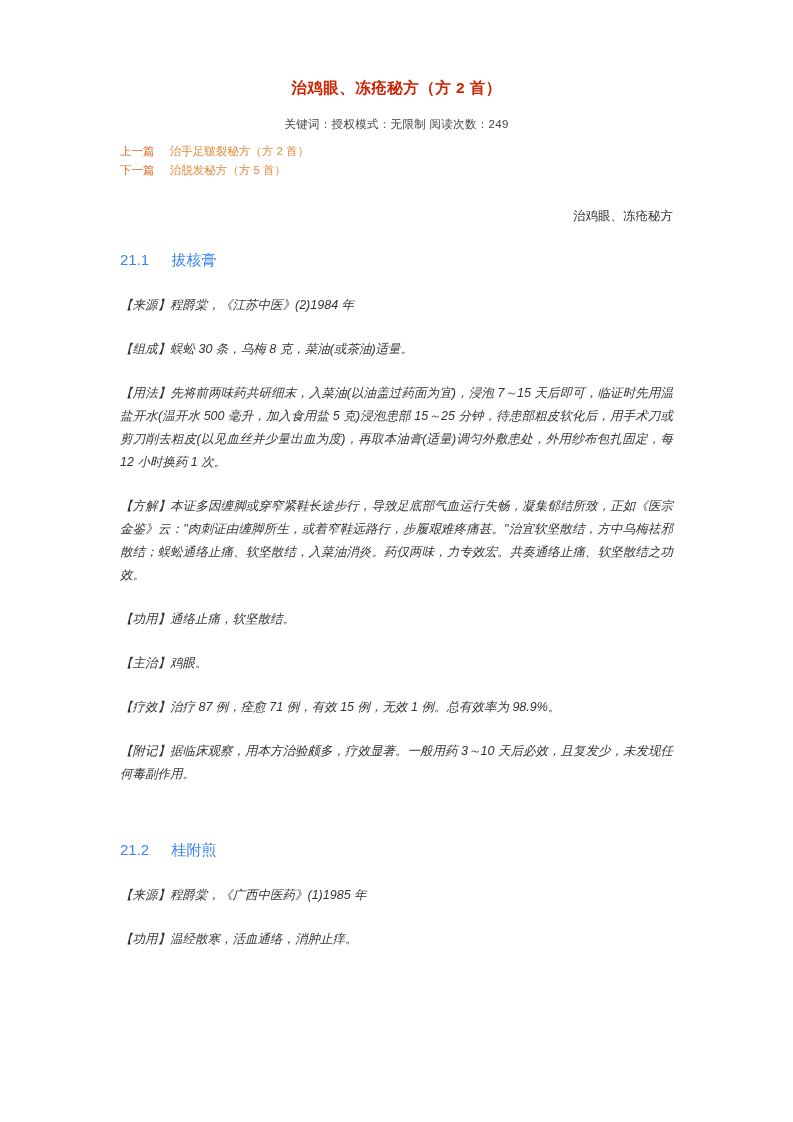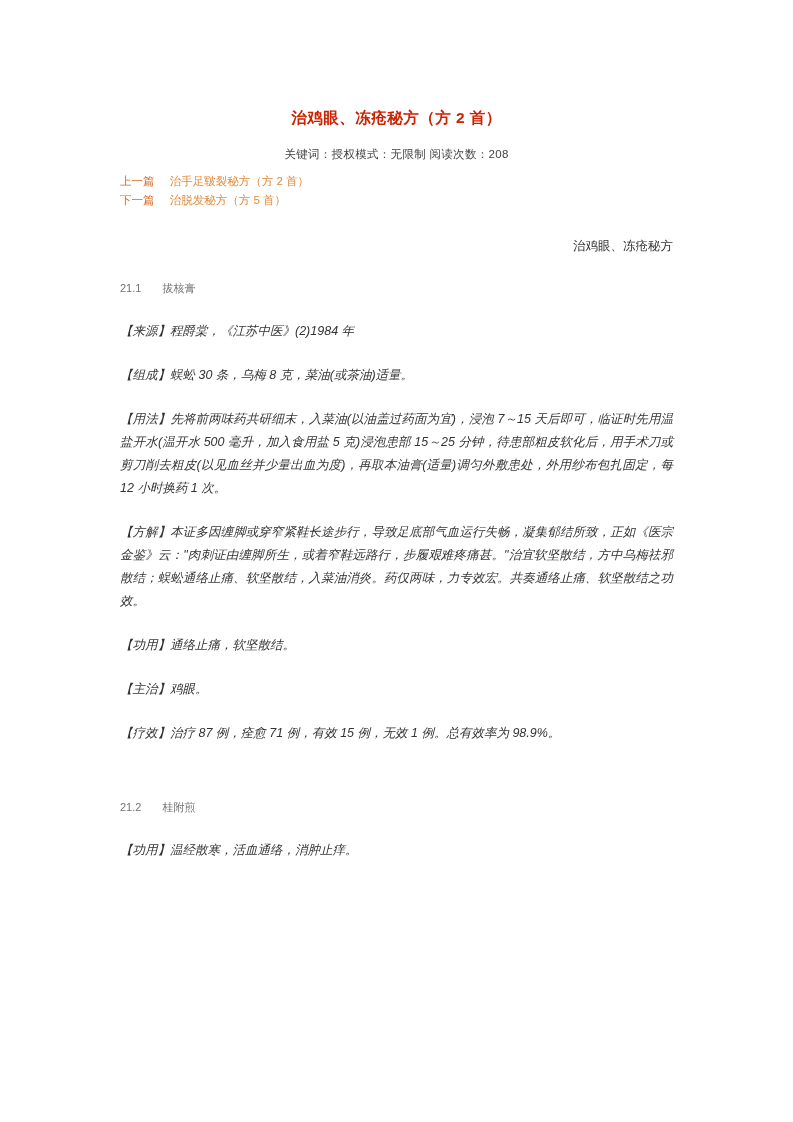--- a/index.html
+++ b/index.html
@@ -12,21 +12,21 @@
     height: 1122px;
     font-family: "Liberation Sans", sans-serif;
     color: #333333;
     font-size: 12.5px;
   }
   .page {
     position: relative;
     width: 793px;
     height: 1122px;
     box-sizing: border-box;
-    padding: 108px 120px 0 120px;
+    padding: 78px 120px 0 120px;
   }
   .doc-title {
     text-align: center;
     color: #cc2200;
     font-size: 15.5px;
     font-weight: bold;
     letter-spacing: 0.5px;
     margin: 0 0 18px 0;
   }
   .meta-line {
@@ -53,22 +53,22 @@
   .nav-block {
     margin-bottom: 28px;
   }
   .section-head {
     font-size: 12.5px;
     color: #333;
     margin: 0 0 26px 0;
     text-align: right;
   }
   .sub-head {
-    font-size: 11px;
-    color: #737373;
+    font-size: 15px;
+    color: #3b82f6;
     margin: 0 0 24px 0;
   }
   .sub-head .num {
     margin-right: 18px;
   }
   p.para {
     font-size: 12.5px;
     line-height: 23px;
     margin: 0 0 21px 0;
     text-align: justify;
@@ -79,21 +79,21 @@
     height: 34px;
   }
 </style>
 </head>
 <body>
 
 <div class="page">
 
   <h1 class="doc-title">治鸡眼、冻疮秘方（方 2 首）</h1>
 
-  <div class="meta-line">关键词：授权模式：无限制 阅读次数：208</div>
+  <div class="meta-line">关键词：授权模式：无限制 阅读次数：249</div>
 
   <div class="nav-block">
     <div class="nav-row">
       <span class="nav-label">上一篇</span>
       <a href="#">治手足皲裂秘方（方 2 首）</a>
     </div>
     <div class="nav-row">
       <span class="nav-label">下一篇</span>
       <a href="#">治脱发秘方（方 5 首）</a>
     </div>
@@ -106,23 +106,25 @@
     <span>拔核膏</span>
   </div>
 
   <p class="para">【来源】程爵棠，《江苏中医》(2)1984 年</p>
   <p class="para">【组成】蜈蚣 30 条，乌梅 8 克，菜油(或茶油)适量。</p>
   <p class="para">【用法】先将前两味药共研细末，入菜油(以油盖过药面为宜)，浸泡 7～15 天后即可，临证时先用温盐开水(温开水 500 毫升，加入食用盐 5 克)浸泡患部 15～25 分钟，待患部粗皮软化后，用手术刀或剪刀削去粗皮(以见血丝并少量出血为度)，再取本油膏(适量)调匀外敷患处，外用纱布包扎固定，每 12 小时换药 1 次。</p>
   <p class="para">【方解】本证多因缠脚或穿窄紧鞋长途步行，导致足底部气血运行失畅，凝集郁结所致，正如《医宗金鉴》云："肉刺证由缠脚所生，或着窄鞋远路行，步履艰难疼痛甚。"治宜软坚散结，方中乌梅祛邪散结；蜈蚣通络止痛、软坚散结，入菜油消炎。药仅两味，力专效宏。共奏通络止痛、软坚散结之功效。</p>
   <p class="para">【功用】通络止痛，软坚散结。</p>
   <p class="para">【主治】鸡眼。</p>
   <p class="para">【疗效】治疗 87 例，痊愈 71 例，有效 15 例，无效 1 例。总有效率为 98.9%。</p>
+  <p class="para">【附记】据临床观察，用本方治验颇多，疗效显著。一般用药 3～10 天后必效，且复发少，未发现任何毒副作用。</p>
 
   <div class="gap"></div>
 
   <div class="sub-head">
     <span class="num">21.2</span>
     <span>桂附煎</span>
   </div>
 
+  <p class="para">【来源】程爵棠，《广西中医药》(1)1985 年</p>
   <p class="para">【功用】温经散寒，活血通络，消肿止痒。</p>
 
 </div>
 
 </body></html>

